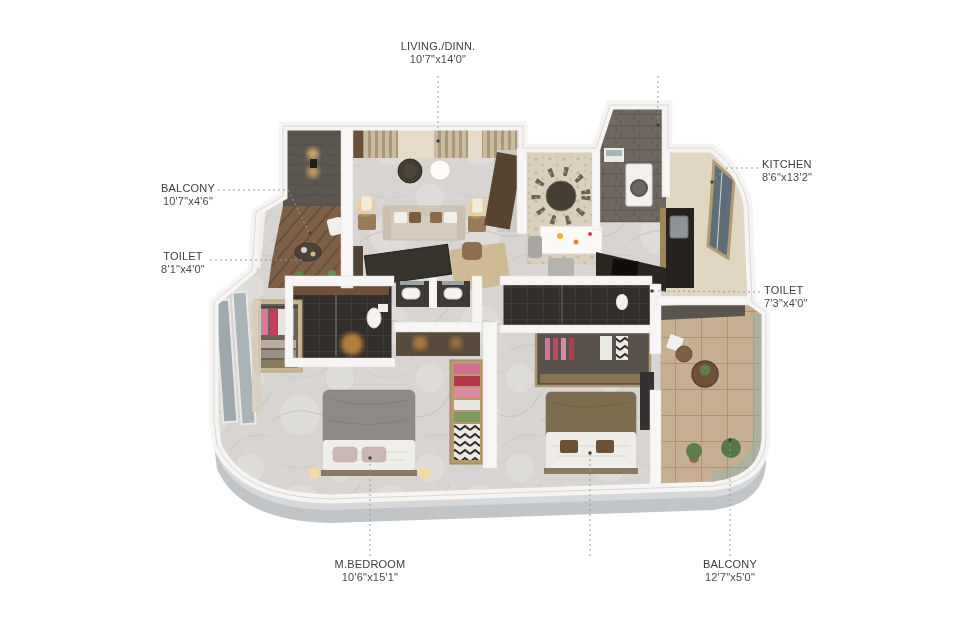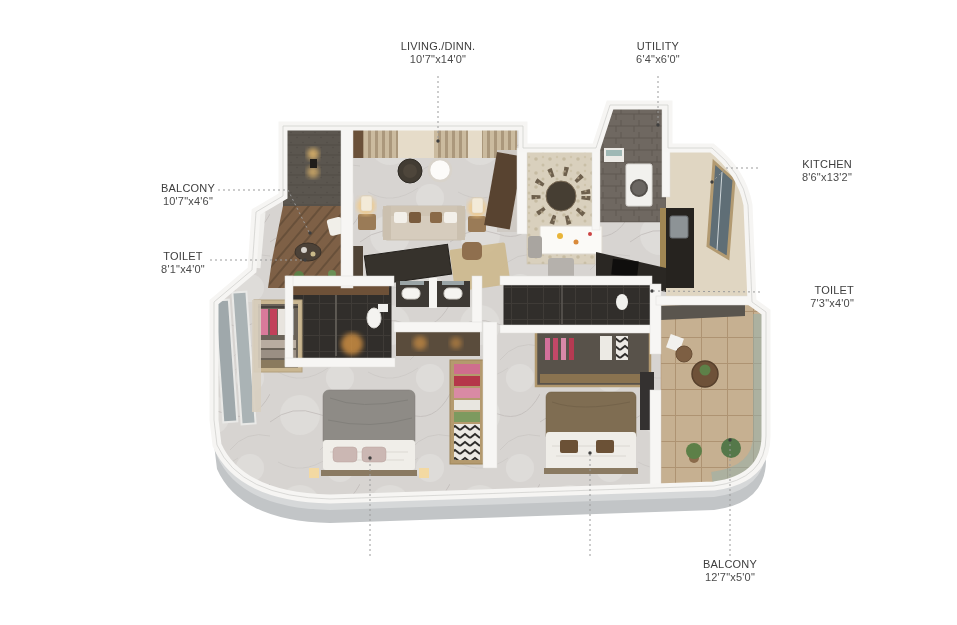--- a/index.html
+++ b/index.html
@@ -1,21 +1,21 @@
 <!DOCTYPE html>
 <html><head>
 <meta charset="utf-8">
 <style>
   html,body{margin:0;padding:0;background:#ffffff;}
   .stage{position:relative;width:957px;height:625px;background:#ffffff;overflow:hidden;
          font-family:"Liberation Sans",sans-serif;}
   .plan-svg{position:absolute;left:0;top:0;}
   .label{position:absolute;color:#3d3d3d;font-size:11px;line-height:13px;text-align:center;
          letter-spacing:.2px;}
-  .label.left-align{text-align:right;}
+  .label.left-align{text-align:left;}
   .label .l2{color:#4a4a4a;}
 </style>
 </head>
 <body>
 
 <div class="stage">
 
 <svg class="plan-svg" width="957" height="625" viewBox="0 0 957 625">
   <defs>
     <clipPath id="floorclip">
@@ -314,38 +314,38 @@
     <circle cx="370" cy="458" r="1.7"></circle>
     <circle cx="590" cy="453" r="1.7"></circle>
     <circle cx="730" cy="440" r="1.7"></circle>
   </g>
 </svg>
 
 <div class="label" style="left:378px;top:40px;width:120px">
   <div class="l1">LIVING./DINN.</div>
   <div class="l2">10'7"x14'0"</div>
 </div>
-<div class="label" style="left:608px;top:40px;width:100px">
-  <div class="l1">UTILITY</div>
-  <div class="l2">6'4"x6'0"</div>
-</div>
 <div class="label left-align" style="left:762px;top:158px;width:90px">
   <div class="l1">KITCHEN</div>
   <div class="l2">8'6"x13'2"</div>
 </div>
 <div class="label" style="left:133px;top:182px;width:110px">
   <div class="l1">BALCONY</div>
   <div class="l2">10'7"x4'6"</div>
 </div>
 <div class="label" style="left:128px;top:250px;width:110px">
   <div class="l1">TOILET</div>
   <div class="l2">8'1"x4'0"</div>
 </div>
 <div class="label left-align" style="left:764px;top:284px;width:90px">
   <div class="l1">TOILET</div>
   <div class="l2">7'3"x4'0"</div>
 </div>
+<div class="label" style="left:310px;top:558px;width:120px">
+  <div class="l1">M.BEDROOM</div>
+  <div class="l2">10'6"x15'1"</div>
+</div>
 <div class="label" style="left:670px;top:558px;width:120px">
   <div class="l1">BALCONY</div>
   <div class="l2">12'7"x5'0"</div>
 </div>
 
 </div>
 
 </body></html>

